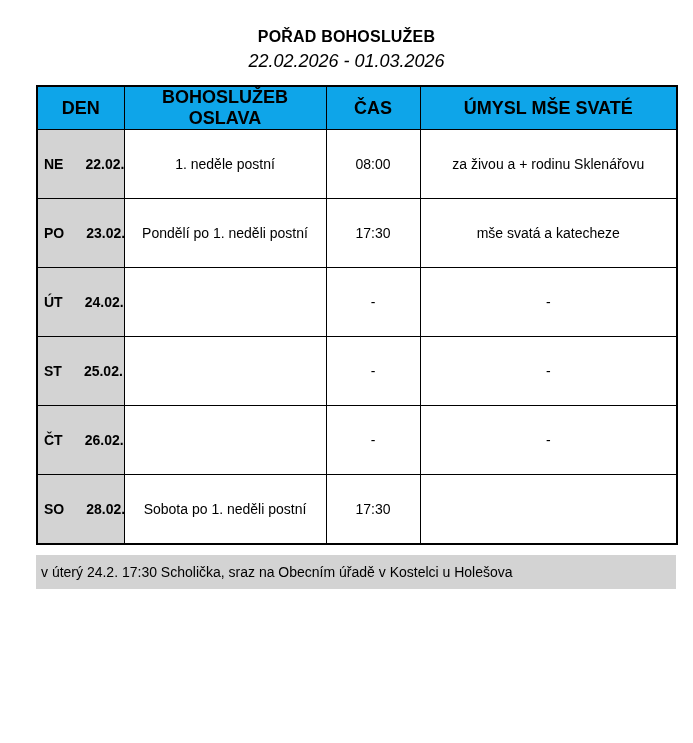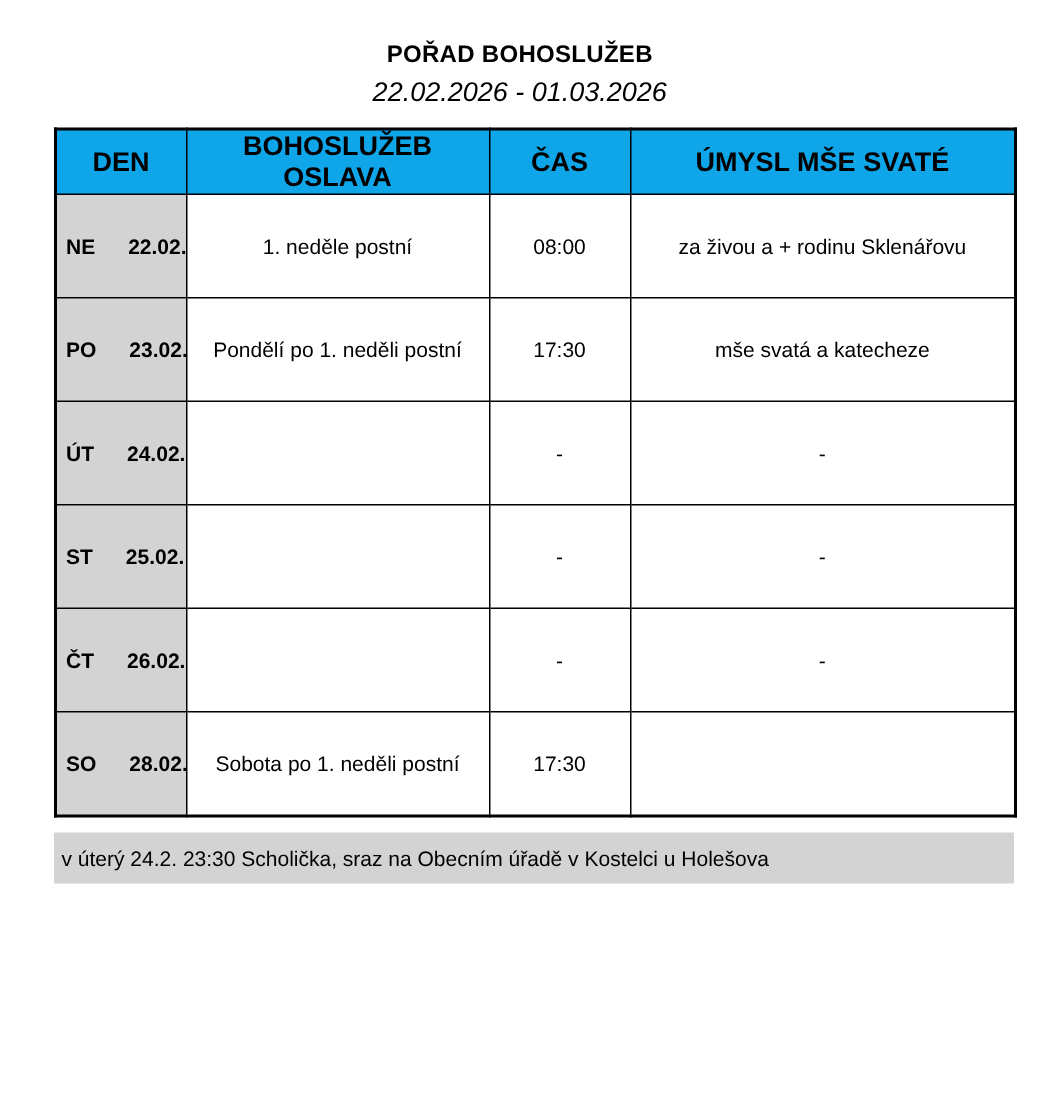--- a/index.html
+++ b/index.html
@@ -142,15 +142,15 @@
       </tr>
       <tr>
         <td class="den"><span>SO</span><span class="date">28.02.</span></td>
         <td>Sobota po 1. neděli postní</td>
         <td>17:30</td>
         <td></td>
       </tr>
     </tbody>
   </table>
 
-  <div class="footer-note">v úterý 24.2. 23:30 Scholička, sraz na Obecním úřadě v Kostelci u Holešova</div>
+  <div class="footer-note">v úterý 24.2. 17:30 Scholička, sraz na Obecním úřadě v Kostelci u Holešova</div>
 
 </div>
 
 </body></html>

